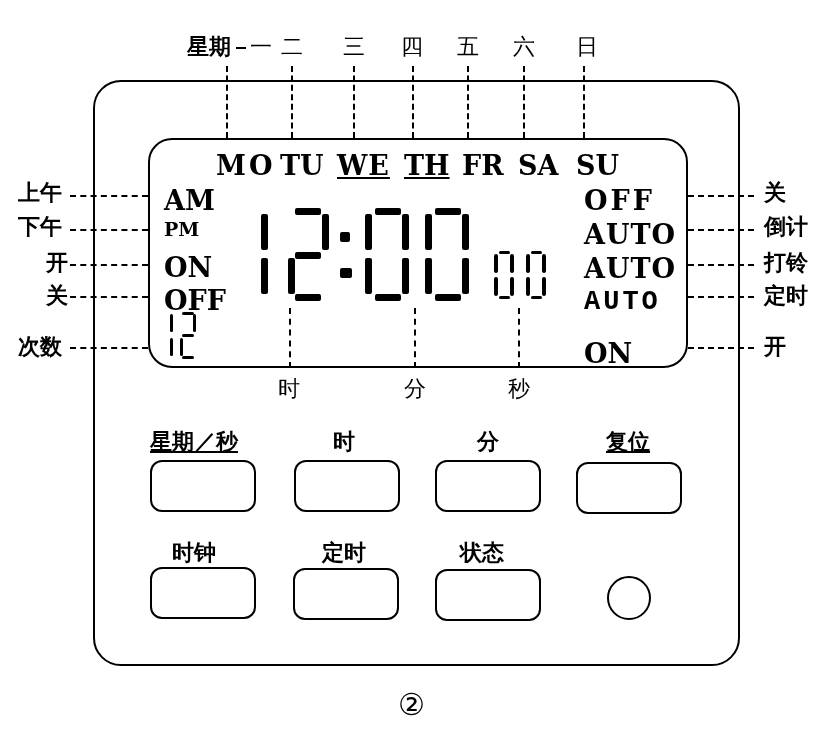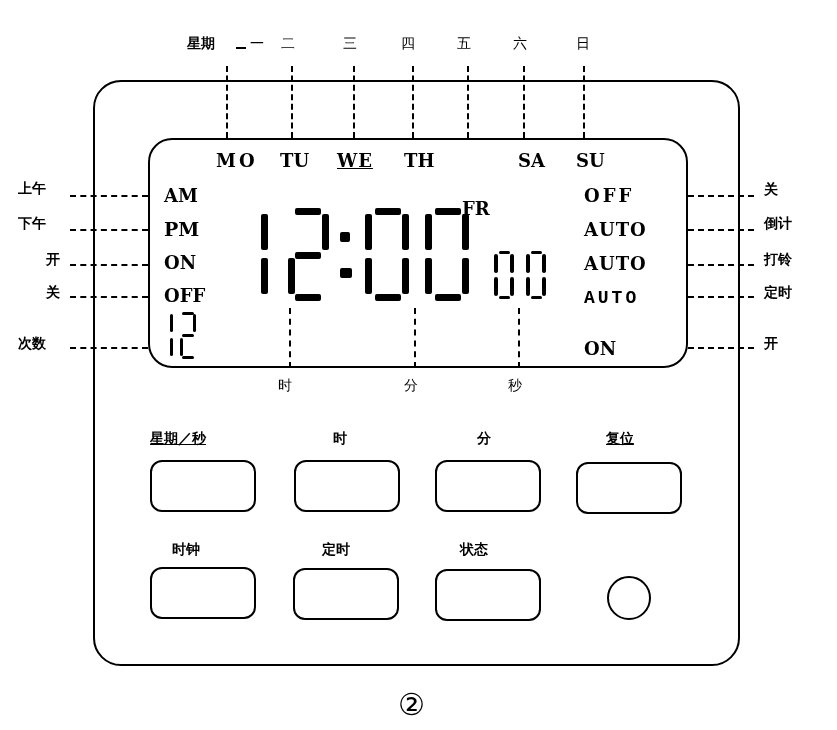--- a/index.html
+++ b/index.html
@@ -1,21 +1,21 @@
 <!DOCTYPE html>
 <html><head>
 <meta charset="utf-8">
 <style>
   html,body{margin:0;padding:0;background:#fff;}
   body{width:837px;height:730px;position:relative;overflow:hidden;font-family:"DejaVu Serif","Liberation Serif",serif;color:#000;}
   .abs{position:absolute;}
   .frame{left:93px;top:80px;width:647px;height:586px;border:2.5px solid #000;border-radius:28px;box-sizing:border-box;}
   .lcd{left:148px;top:138px;width:540px;height:230px;border:2.5px solid #000;border-radius:24px;box-sizing:border-box;}
-  .cjk{font-family:"DejaVu Sans","Liberation Sans",sans-serif;font-weight:bold;font-size:14px;line-height:1;white-space:nowrap;}
-  .lbl{font-weight:bold;font-size:18px;line-height:1;white-space:nowrap;}
+  .cjk{font-family:"DejaVu Sans","Liberation Sans",sans-serif;font-weight:bold;font-size:22px;line-height:1;white-space:nowrap;}
+  .lbl{font-weight:bold;font-size:27px;line-height:1;white-space:nowrap;}
   .vdash{width:0;border-left:2px dashed #000;}
   .hdash{height:0;border-top:2px dashed #000;}
   .seg{position:absolute;background:#000;border-radius:2px;}
   .btn{position:absolute;width:106px;height:52px;border:2.5px solid #000;border-radius:12px;box-sizing:border-box;background:#fff;cursor:pointer;}
   .round{position:absolute;width:44px;height:44px;border:2.5px solid #000;border-radius:50%;box-sizing:border-box;cursor:pointer;}
   .u{text-decoration:underline;}
 </style>
 </head>
 <body>
 
@@ -37,22 +37,22 @@
 <div class="abs vdash" style="left:523px;top:66px;height:72px;"></div>
 <div class="abs vdash" style="left:583px;top:66px;height:72px;"></div>
 
 <div class="abs frame"></div>
 
 <div class="abs lcd"></div>
 
 <div class="abs lbl" style="left:216px;top:152px;letter-spacing:3px;">MO</div>
 <div class="abs lbl" style="left:280px;top:152px;">TU</div>
 <div class="abs lbl" style="left:337px;top:152px;letter-spacing:1px;text-decoration:underline;">WE</div>
-<div class="abs lbl" style="left:404px;top:152px;">TH</div>
-<div class="abs lbl" style="left:462px;top:152px;margin-top:48px;">FR</div>
+<div class="abs lbl" style="left:404px;top:152px;text-decoration:underline;">TH</div>
+<div class="abs lbl" style="left:462px;top:152px;">FR</div>
 <div class="abs lbl" style="left:518px;top:152px;">SA</div>
 <div class="abs lbl" style="left:576px;top:152px;">SU</div>
 
 <div class="abs lbl" style="left:164px;top:187px;">AM</div>
 <div class="abs lbl" style="left:164px;top:220px;font-size:19px;">PM</div>
 <div class="abs lbl" style="left:164px;top:254px;">ON</div>
 <div class="abs lbl" style="left:164px;top:287px;">OFF</div>
 
 <div class="abs" style="left:164px;top:310px;width:40px;height:52px;">
   <div class="seg" style="left:6px;top:4px;width:3px;height:18px;"></div>

